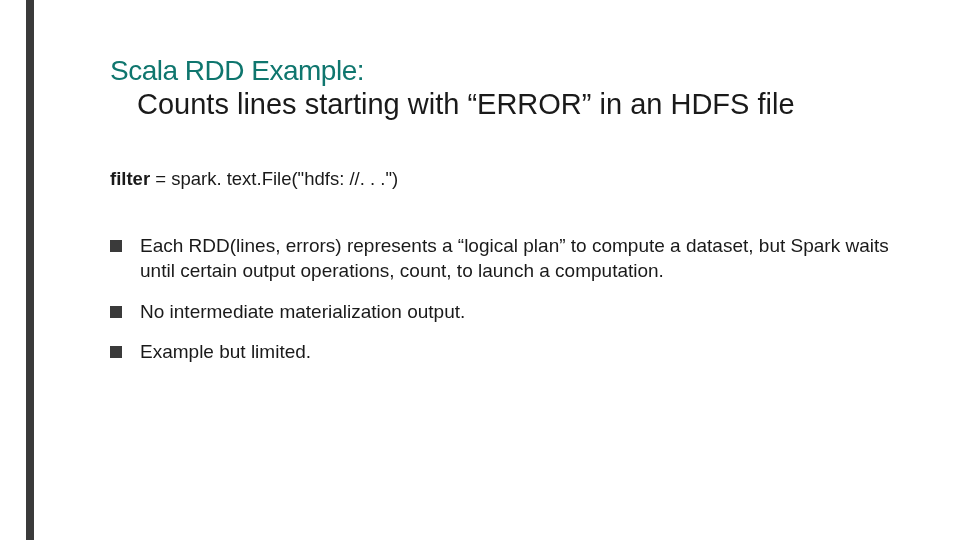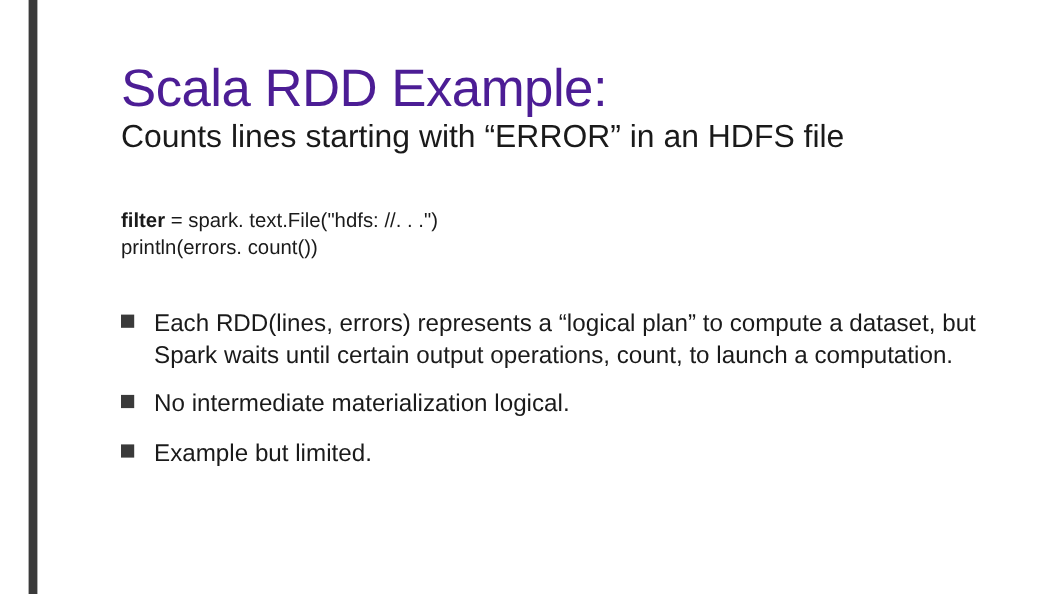--- a/index.html
+++ b/index.html
@@ -21,32 +21,33 @@
       width: 8px; height: 540px;
       background: #3a3a3a;
     }
     .content {
       position: absolute;
       left: 110px;
       top: 56px;
       right: 58px;
     }
     .title {
-      font-size: 48px;
+      font-size: 28px;
       font-weight: 400;
-      color: #4c1d95;
+      color: #0f766e;
       letter-spacing: -0.5px;
       line-height: 1.05;
     }
     .subtitle {
       font-size: 29px;
       font-weight: 400;
       color: #1a1a1a;
       margin-top: 4px;
       line-height: 1.1;
+      margin-left: 27px;
     }
     .code-block {
       margin-top: 46px;
       font-size: 18.5px;
       color: #1a1a1a;
       line-height: 1.35;
     }
     .code-line { white-space: nowrap; }
     .bold { font-weight: 700; }
     .bullets {
@@ -58,49 +59,48 @@
       margin-bottom: 16px;
     }
     .bullet-marker {
       flex: 0 0 auto;
       width: 12px; height: 12px;
       background: #3a3a3a;
       margin-top: 6px;
       margin-right: 18px;
     }
     .bullet-text {
-      font-size: 22px;
+      font-size: 19px;
       color: #1a1a1a;
       line-height: 1.3;
     }
   </style>
 </head>
 <body>
 
 <div class="left-bar"></div>
 <div class="left-bar-inner"></div>
 
 <div class="content">
   <h1 class="title">Scala RDD Example:</h1>
   <h2 class="subtitle">Counts lines starting with “ERROR” in an HDFS file</h2>
 
   <div class="code-block">
     <div class="code-line">
       <span class="bold">filter</span><span> = spark. text.File("hdfs: //. . .")</span>
     </div>
-    <div class="code-line">println(errors. count())</div>
   </div>
 
   <div class="bullets">
     <div class="bullet-row">
       <div class="bullet-marker"></div>
       <div class="bullet-text">Each RDD(lines, errors) represents a “logical plan” to compute a dataset, but Spark waits until certain output operations, count, to launch a computation.</div>
     </div>
     <div class="bullet-row">
       <div class="bullet-marker"></div>
-      <div class="bullet-text">No intermediate materialization logical.</div>
+      <div class="bullet-text">No intermediate materialization output.</div>
     </div>
     <div class="bullet-row">
       <div class="bullet-marker"></div>
       <div class="bullet-text">Example but limited.</div>
     </div>
   </div>
 </div>
 
 </body></html>

